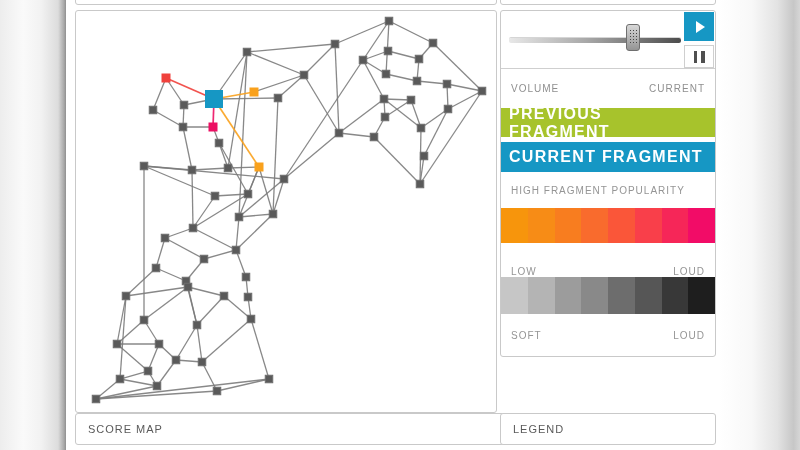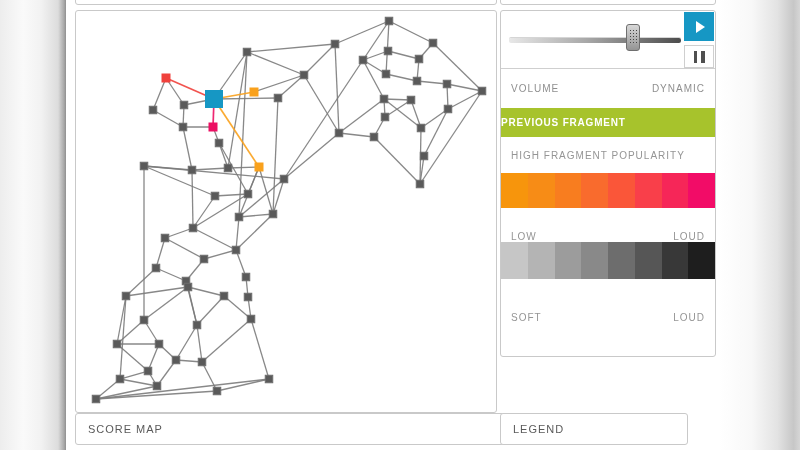--- a/index.html
+++ b/index.html
@@ -11,43 +11,43 @@
     background:linear-gradient(90deg,#ffffff 0%,#f8f8f8 40%,#e3e3e3 72%,#c7c7c7 92%,#d6d6d6 100%);}
   .panel{position:absolute;background:#fff;border:1px solid #c9c9c9;border-radius:3px;box-sizing:border-box;}
   .strip-left{left:75px;top:-11px;width:422px;height:16px;}
   .strip-right{left:500px;top:-11px;width:216px;height:16px;}
   .graph-panel{left:75px;top:10px;width:422px;height:403px;overflow:hidden;}
   .graph-panel svg{position:absolute;left:0;top:0;}
   .footer{position:absolute;top:413px;height:32px;background:#fff;border:1px solid #c9c9c9;border-radius:3px;
     box-sizing:border-box;display:flex;align-items:center;padding-left:12px;
     font-size:11px;color:#5a5a5a;letter-spacing:0.09em;}
   .score-footer{left:75px;width:465px;}
-  .legend-footer{left:500px;width:188px;}
+  .legend-footer{left:500px;width:216px;}
   .legend-panel{left:500px;top:10px;width:216px;height:347px;display:flex;flex-direction:column;overflow:hidden;}
   .controls-row{position:relative;height:57px;flex:none;}
   .slider-track{position:absolute;left:8px;top:27px;width:172px;height:5px;border-radius:2px;
     background:linear-gradient(90deg,#e8e8e8,#a8a8a8 45%,#4c4c4c 100%);box-shadow:0 1px 0 #fff,0 -1px 0 #d5d5d5;}
   .slider-handle{position:absolute;top:13px;width:14px;height:27px;border-radius:3px;box-sizing:border-box;
     background:linear-gradient(180deg,#d8d8d8,#949494);border:1px solid #6f6f6f;}
   .slider-grip{width:8px;height:16px;margin:4px auto 0;
     background-image:radial-gradient(circle,#454545 0.8px,rgba(0,0,0,0) 1px);background-size:3px 3px;}
   .btn{position:absolute;right:1px;width:30px;margin:0;padding:0;cursor:pointer;box-sizing:border-box;}
   .play-btn{top:1px;height:29px;border:none;display:flex;align-items:center;justify-content:center;}
   .play-tri{width:0;height:0;border-left:9px solid #fff;border-top:6px solid transparent;border-bottom:6px solid transparent;margin-left:3px;}
   .pause-btn{top:34px;height:23px;background:#fff;border:1px solid #cfcfcf;display:flex;align-items:center;justify-content:center;gap:4px;}
   .pause-bar{display:block;width:3.5px;height:12px;background:#4f4f4f;}
   .label-row{flex:none;display:flex;align-items:center;justify-content:space-between;
     padding:0 10px;font-size:10px;color:#959595;letter-spacing:0.1em;}
   .volume-row{height:39px;border-top:1px solid #cfcfcf;color:#8f8f8f;}
   .pop-label-row{height:36px;}
   .lowhigh-row{height:34px;align-items:flex-end;}
   .dyn-label-row{height:32px;}
   .softloud-row{flex:1;}
-  .bar{flex:none;display:flex;align-items:center;padding:0 0;color:#fff;
-    font-size:10px;font-weight:700;letter-spacing:0.08em;}
+  .bar{flex:none;display:flex;align-items:center;padding:0 8px;color:#fff;
+    font-size:16px;font-weight:700;letter-spacing:0.08em;}
   .bar-previous{height:29px;}
   .bar-current{height:30px;margin-top:5px;}
   .bar-visited{height:32px;}
   .swatches{flex:none;display:flex;}
   .pop-swatches{height:35px;}
   .dyn-swatches{height:37px;}
   .swatches div{flex:1;}
 </style>
 </head>
 <body>
@@ -259,25 +259,26 @@
         <span class="play-tri"></span>
       </button>
       <button class="btn pause-btn">
         <span class="pause-bar"></span>
         <span class="pause-bar"></span>
       </button>
     </div>
 
     <div class="label-row volume-row">
       <span>VOLUME</span>
-      <span>DYNAMIC</span>
+      <span>CURRENT</span>
     </div>
 
     <div class="bar bar-previous" id="bar-previous" style="background: rgb(167, 195, 44);">PREVIOUS FRAGMENT</div>
 
+    <div class="bar bar-current" id="bar-current" style="background: rgb(22, 151, 196);">CURRENT FRAGMENT</div>
 
     <div class="label-row pop-label-row">
       <span>HIGH FRAGMENT POPULARITY</span>
     </div>
 
     <div class="swatches pop-swatches" id="pop-swatches">
         <div style="background: rgb(247, 149, 12);"></div>
         <div style="background: rgb(247, 140, 22);"></div>
         <div style="background: rgb(248, 125, 31);"></div>
         <div style="background: rgb(249, 107, 45);"></div>

